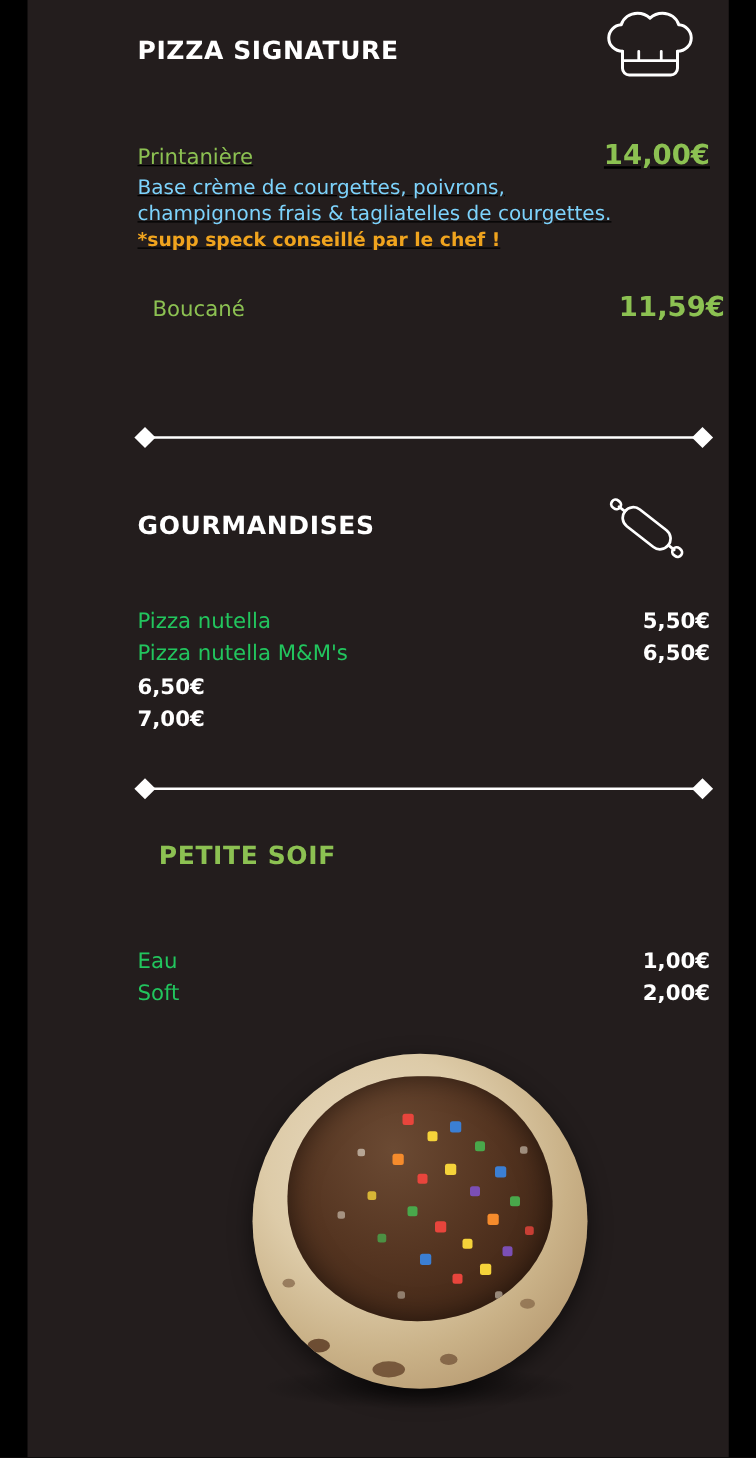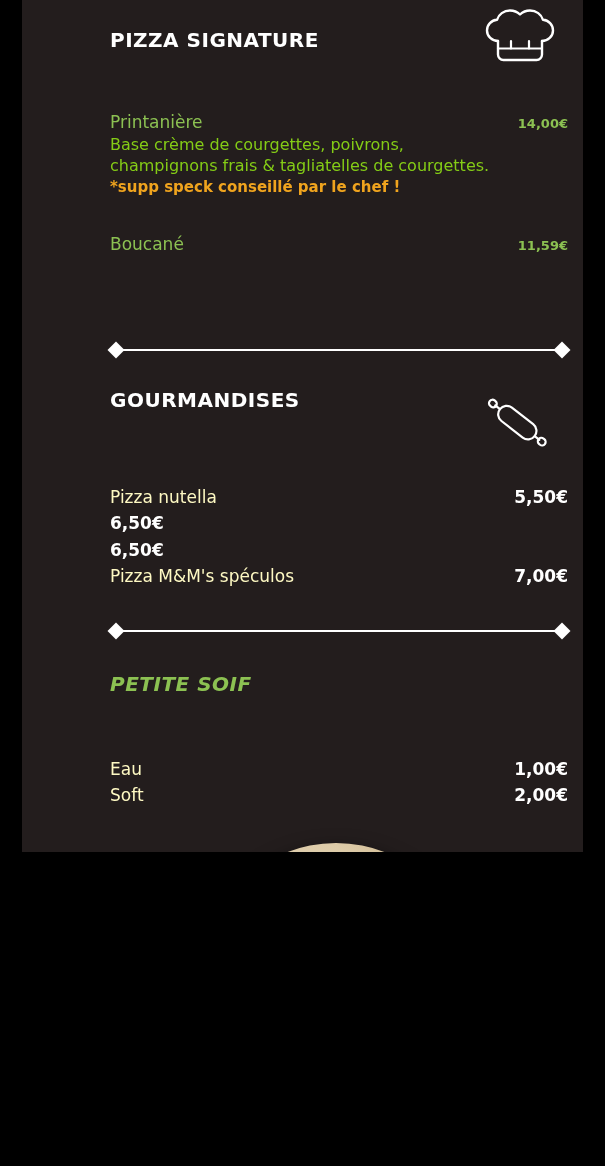--- a/index.html
+++ b/index.html
@@ -5,21 +5,21 @@
   * { box-sizing: border-box; margin: 0; padding: 0; }
   html, body {
     width: 605px;
     height: 1166px;
     background: #000;
     font-family: "DejaVu Sans", sans-serif;
   }
   #page {
     position: relative;
     width: 605px;
-    height: 852px;
+    height: 1166px;
     background: #231d1d;
     overflow: hidden;
   }
   .edge-left, .edge-right {
     position: absolute;
     top: 0;
     width: 22px;
     height: 1166px;
     background: #000;
   }
@@ -58,52 +58,52 @@
     width: 100%;
   }
   .item-name {
     font-family: "DejaVu Sans", sans-serif;
     font-size: 17px;
     color: #ffffff;
   }
   .item-name.green { color: #8cc152; }
   .item-price {
     font-family: "DejaVu Sans", sans-serif;
-    font-size: 13px;
+    font-size: 22px;
     font-weight: bold;
     color: #ffffff;
     white-space: nowrap;
   }
   .item-price.green { color: #8cc152; font-weight: bold; }
   .item-desc {
     font-family: "DejaVu Sans", sans-serif;
     font-size: 16px;
     line-height: 1.33;
-    color: #84cc16;
+    color: #7dd3fc;
     margin-top: 2px;
   }
   .item-note {
     font-family: "DejaVu Sans", sans-serif;
     font-size: 15px;
     font-weight: bold;
     color: #f0a41e;
     margin-top: 1px;
   }
 
   .simple-list { position: absolute; width: 100%; }
   .simple-row {
     display: flex;
     justify-content: space-between;
     align-items: baseline;
     line-height: 1.55;
   }
   .simple-name {
     font-family: "DejaVu Sans", sans-serif;
     font-size: 17px;
-    color: #fef9c3;
+    color: #22c55e;
   }
   .simple-price {
     font-family: "DejaVu Sans", sans-serif;
     font-size: 17px;
     font-weight: bold;
     color: #ffffff;
     white-space: nowrap;
   }
 
   
@@ -196,44 +196,44 @@
 
     <div class="icon-chef">
       <svg width="80" height="56" viewBox="0 0 80 56" fill="none">
         <path d="M17 33c-6 0-11-4.6-11-10.6 0-5.6 4.4-10.2 10-10.6C17.6 6.4 22.8 2.5 29 2.5c3.9 0 7.4 1.5 10 4 2.6-2.5 6.1-4 10-4 6.2 0 11.4 3.9 13 9.3 5.6.4 10 5 10 10.6C72 28.4 67 33 61 33" stroke="#ffffff" stroke-width="2.4" stroke-linecap="round" stroke-linejoin="round"></path>
         <path d="M17 33v13.5c0 3 2.4 5.5 5.4 5.5h33.2c3 0 5.4-2.5 5.4-5.5V33" stroke="#ffffff" stroke-width="2.4" stroke-linecap="round" stroke-linejoin="round"></path>
         <path d="M17 40.5h44" stroke="#ffffff" stroke-width="2.2" stroke-linecap="round"></path>
         <path d="M30 33v7.5M48 33v7.5" stroke="#ffffff" stroke-width="2.2" stroke-linecap="round"></path>
       </svg>
     </div>
 
-    <div class="item-block" style="left:88px; top:112px; width:458px;">
+    <div class="item-block" style="left:88px; top:112px; width:458px;text-decoration:underline;">
       <div class="item-row">
         <span class="item-name green">Printanière</span>
         <span class="item-price green">14,00€</span>
       </div>
       <div class="item-desc" style="white-space:pre-line;">Base crème de courgettes, poivrons,
 champignons frais &amp; tagliatelles de courgettes.</div>
       <div class="item-note">*supp speck conseillé par le chef !</div>
     </div>
 
-    <div class="item-block" style="left:88px; top:234px; width:458px;">
+    <div class="item-block" style="left:100px; top:234px; width:458px;">
       <div class="item-row">
         <span class="item-name green">Boucané</span>
         <span class="item-price green">11,59€</span>
       </div>
     </div>
 
     <div class="divider" style="top:344px;">
       <div class="bar"></div>
       <div class="dia l"></div>
       <div class="dia r"></div>
     </div>
 
-    <div class="section-head" style="left:88px; top:388px;">
+    <div class="section-head" style="left:88px; top:408px;">
       <span class="section-title">GOURMANDISES</span>
     </div>
 
     <div class="icon-rolling">
       <svg width="80" height="54" viewBox="0 0 80 54" fill="none">
         <g transform="rotate(38 40 27)">
           <rect x="18" y="18" width="44" height="17" rx="8.5" stroke="#ffffff" stroke-width="2.2"></rect>
           <path d="M18 26.5h-6" stroke="#ffffff" stroke-width="2.2" stroke-linecap="round"></path>
           <path d="M62 26.5h6" stroke="#ffffff" stroke-width="2.2" stroke-linecap="round"></path>
           <rect x="5" y="23" width="8" height="7" rx="3.5" stroke="#ffffff" stroke-width="2.2"></rect>
@@ -241,38 +241,38 @@
         </g>
       </svg>
     </div>
 
     <div class="simple-list" style="left:88px; top:484px; width:458px;">
       <div class="simple-row">
         <span class="simple-name">Pizza nutella</span>
         <span class="simple-price">5,50€</span>
       </div>
       <div class="simple-row">
+        <span class="simple-name">Pizza nutella M&amp;M's</span>
         <span class="simple-price">6,50€</span>
       </div>
       <div class="simple-row">
         <span class="simple-price">6,50€</span>
       </div>
       <div class="simple-row">
-        <span class="simple-name">Pizza M&amp;M's spéculos</span>
         <span class="simple-price">7,00€</span>
       </div>
     </div>
 
     <div class="divider" style="top:625px;">
       <div class="bar"></div>
       <div class="dia l"></div>
       <div class="dia r"></div>
     </div>
 
-    <div class="section-head" style="left:88px; top:672px;font-style:italic;">
+    <div class="section-head" style="left:105px; top:672px;">
       <span class="section-title green">PETITE SOIF</span>
     </div>
 
     <div class="simple-list" style="left:88px; top:745px; width:458px;margin-top:11px;">
       <div class="simple-row">
         <span class="simple-name">Eau</span>
         <span class="simple-price">1,00€</span>
       </div>
       <div class="simple-row">
         <span class="simple-name">Soft</span>

